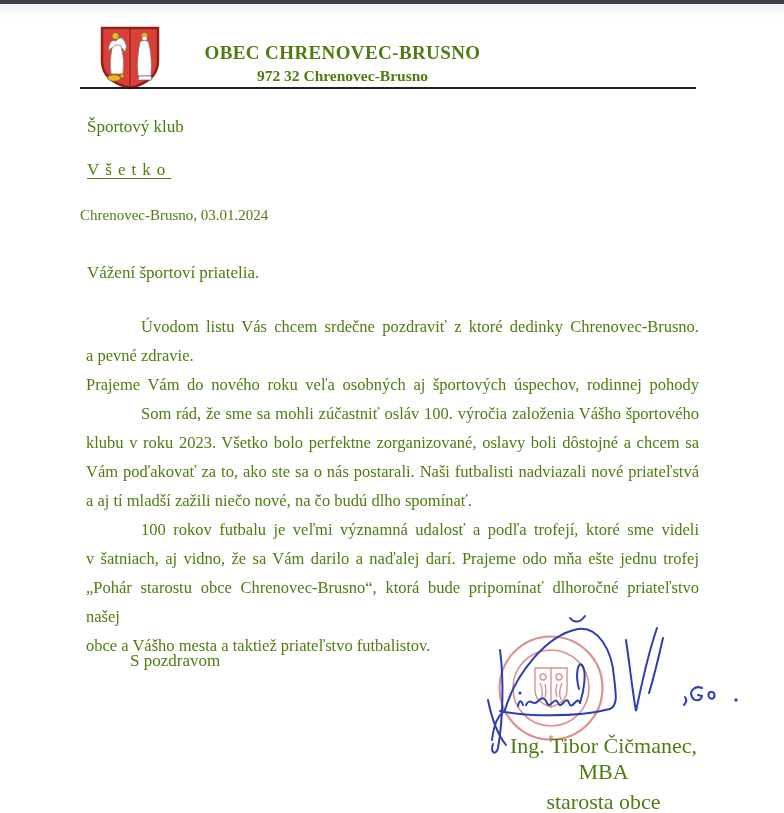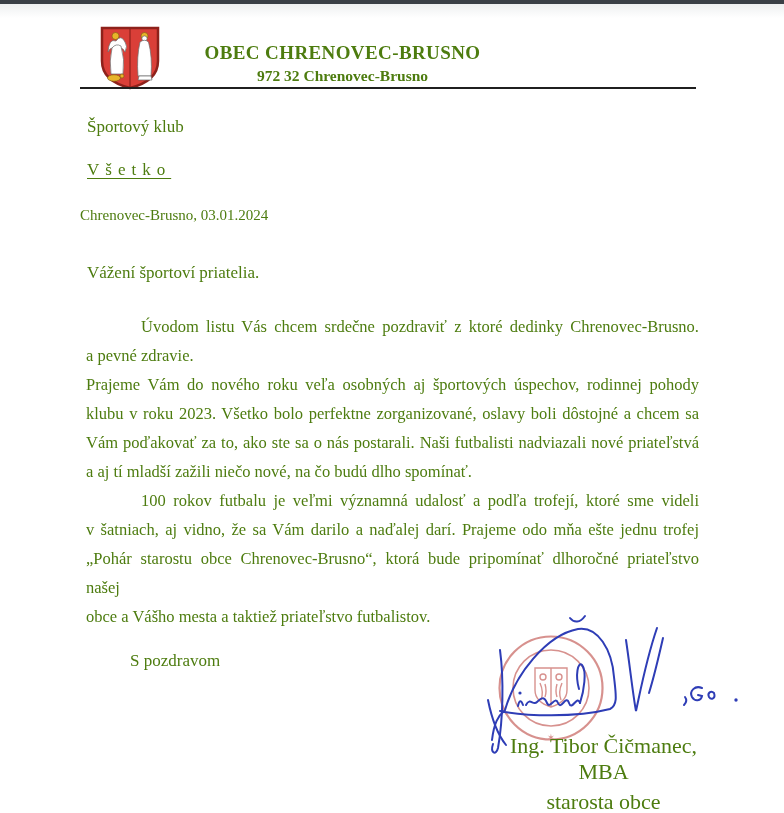--- a/index.html
+++ b/index.html
@@ -117,20 +117,21 @@
 
   <div class="salutation">Vážení športoví priatelia.</div>
 
   <div class="letter-body">
     <div class="para">
         <div class="bline first">Úvodom listu Vás chcem srdečne pozdraviť z ktoré dedinky Chrenovec-Brusno.</div>
         <div class="bline last">a pevné zdravie.</div>
         <div class="bline">Prajeme Vám do nového roku veľa osobných aj športových úspechov, rodinnej pohody</div>
       </div>
     <div class="para">
+        <div class="bline first">Som rád, že sme sa mohli zúčastniť osláv 100. výročia založenia Vášho športového</div>
         <div class="bline">klubu v roku 2023. Všetko bolo perfektne zorganizované, oslavy boli dôstojné a chcem sa</div>
         <div class="bline">Vám poďakovať za to, ako ste sa o nás postarali. Naši futbalisti nadviazali nové priateľstvá</div>
         <div class="bline last">a aj tí mladší zažili niečo nové, na čo budú dlho spomínať.</div>
       </div>
     <div class="para">
         <div class="bline first">100 rokov futbalu je veľmi významná udalosť a podľa trofejí, ktoré sme videli</div>
         <div class="bline">v šatniach, aj vidno, že sa Vám darilo a naďalej darí. Prajeme odo mňa ešte jednu trofej</div>
         <div class="bline">„Pohár starostu obce Chrenovec-Brusno“, ktorá bude pripomínať dlhoročné priateľstvo našej</div>
         <div class="bline last">obce a Vášho mesta a taktiež priateľstvo futbalistov.</div>
       </div>

